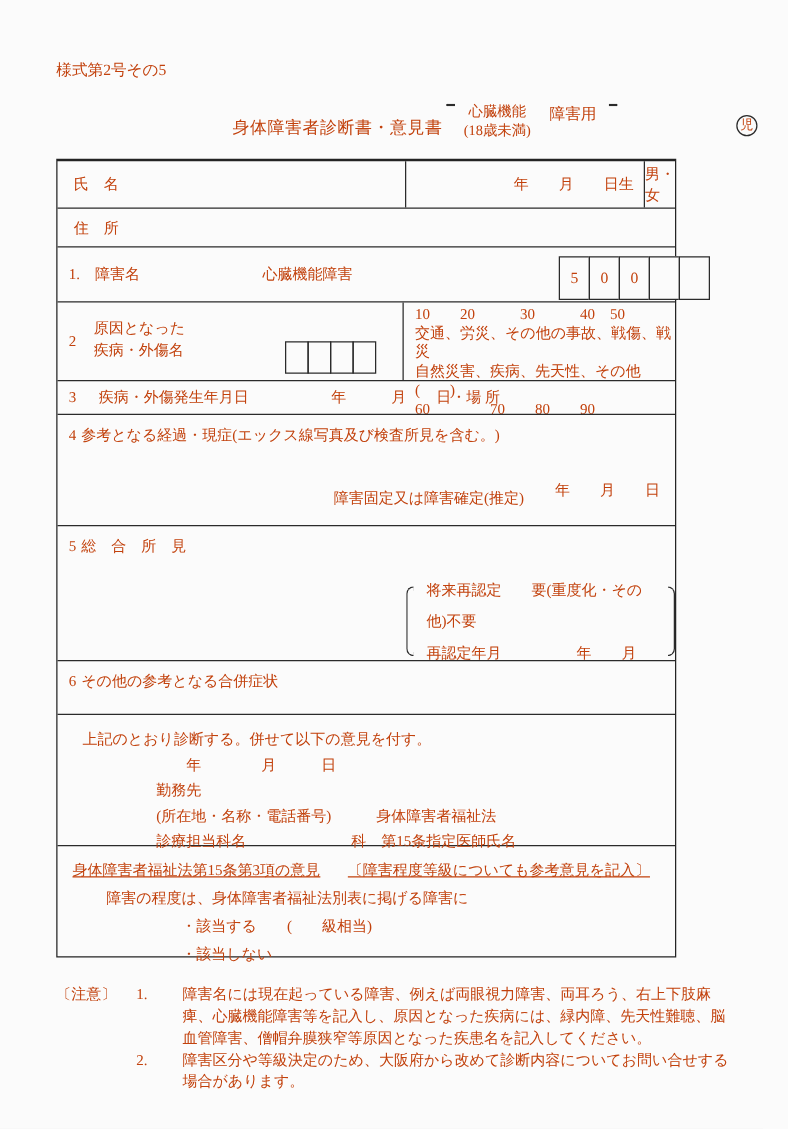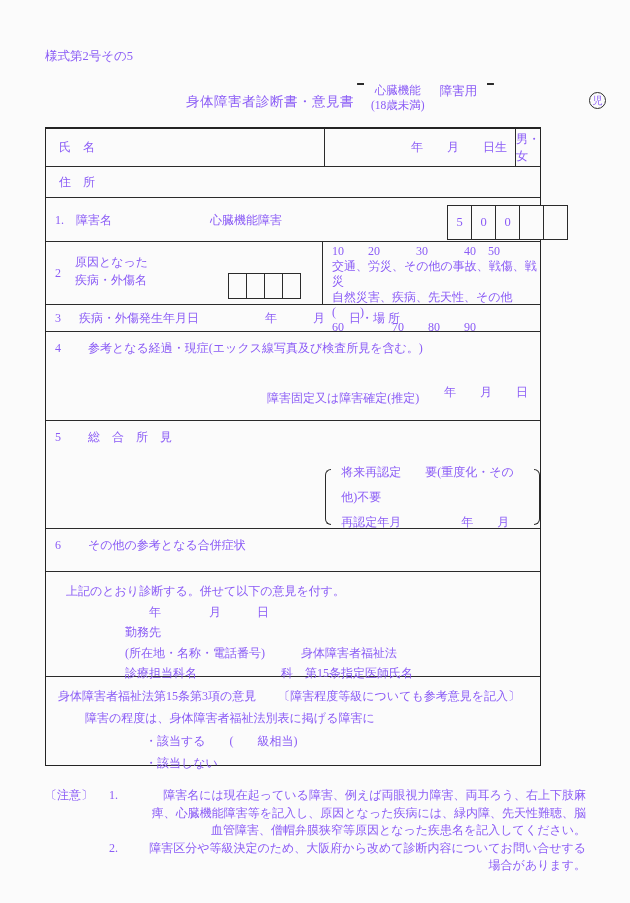--- a/index.html
+++ b/index.html
@@ -1,20 +1,20 @@
 <!DOCTYPE html>
 <html lang="ja"><head>
 <meta charset="utf-8">
 <style>
   html,body{margin:0;padding:0;}
   body{background:#e8e8e8;}
   .page{
     position:relative;width:630px;height:903px;background:#fbfbfb;
     font-family:"Liberation Serif","DejaVu Serif",serif;
-    color:#8b5cf6;font-size:12px;overflow:hidden;margin:0 auto;
+    color:#c2410c;font-size:12px;overflow:hidden;margin:0 auto;
   }
   
   .form-code{position:absolute;left:45px;top:48px;font-size:12.5px;}
   .title-wrap{position:absolute;left:186px;top:82px;height:40px;display:flex;align-items:center;}
   .title-main{font-size:13.5px;letter-spacing:.5px;}
   .brk-group{display:flex;align-items:flex-start;height:38px;margin-left:3px;}
   .brk{width:7px;box-sizing:border-box;}
   .brk-l{border:1.2px solid #2b2b2b;border-right:none;border-radius:6px 0 0 6px;}
   .brk-r{border:1.2px solid #2b2b2b;border-left:none;border-radius:0 6px 6px 0;}
   .brk-col{display:flex;flex-direction:column;justify-content:center;text-align:center;
@@ -51,46 +51,46 @@
   .smallboxes{position:absolute;left:182px;top:31px;display:flex;}
   .smallbox{width:19px;height:26px;border:1px solid #2b2b2b;margin-left:-1px;box-sizing:border-box;}
   .smallbox:first-child{margin-left:0;}
   .r4-right{flex:1;padding:2px 0 0 9px;line-height:15.2px;}
   
   .r5{height:27px;}
   .r5-no{left:9px;} .r5-label{left:33px;} .r5-date{left:219px;}
   
   .r6{height:89px;}
   .r6-line1{position:absolute;left:9px;top:8px;}
-  .secline .lbl{margin-left:27px;}
+  .secline .lbl{margin-left:4px;}
   .r6-fixed{position:absolute;left:221px;bottom:13px;}
   .r6-fixdate{position:absolute;right:12px;bottom:19px;}
   
   .r7{height:108px;}
   .r7-line{position:absolute;left:9px;top:8px;}
   .recert{position:absolute;left:279px;top:48px;height:56px;display:flex;}
   .recert-col{display:flex;flex-direction:column;justify-content:center;line-height:25px;padding:0 10px;}
   
   .r8{height:43px;}
   .r8-line{position:absolute;left:9px;top:8px;}
   
   .r9{height:105px;padding-top:9px;line-height:20.6px;}
   .dx1{padding-left:20px;} .dx2{padding-left:103px;}
   .dx3,.dx4,.dx5{padding-left:79px;}
   
   .r10{height:88px;padding-top:8px;line-height:22.3px;}
-  .op1{padding-left:12px;} .op1b{margin-left:22px;}
+  .op1{padding-left:12px;text-decoration:underline;} .op1b{margin-left:22px;}
   .op2{padding-left:39px;} .op3,.op4{padding-left:99px;}
   
   .notes{position:absolute;left:45px;top:771px;width:541px;display:flex;line-height:17.6px;margin-top:16px;}
   .notes-heading{width:64px;}
   .notes-body{flex:1;}
   .note{display:flex;}
   .note-num{width:37px;}
-  .note-text{flex:1;text-align:right;}
+  .note-text{flex:1;}
 </style>
 </head>
 <body>
 
 <div class="page">
 
   <div class="form-code">様式第2号その5</div>
 
   <div class="title-wrap">
     <span class="title-main">身体障害者診断書・意見書</span>

